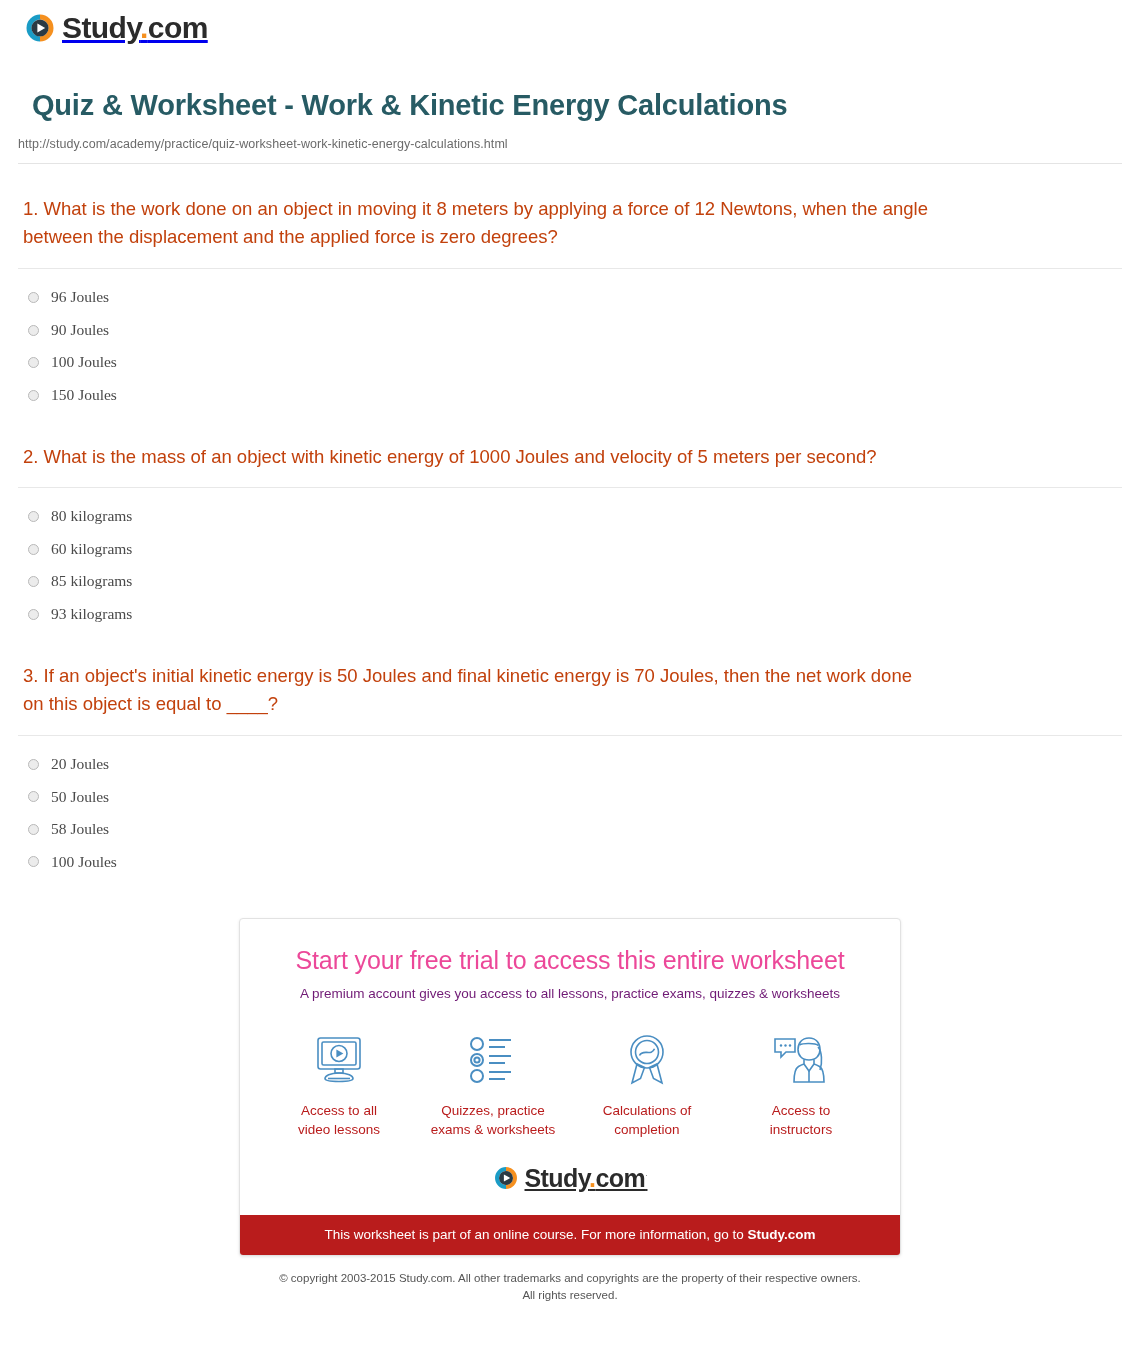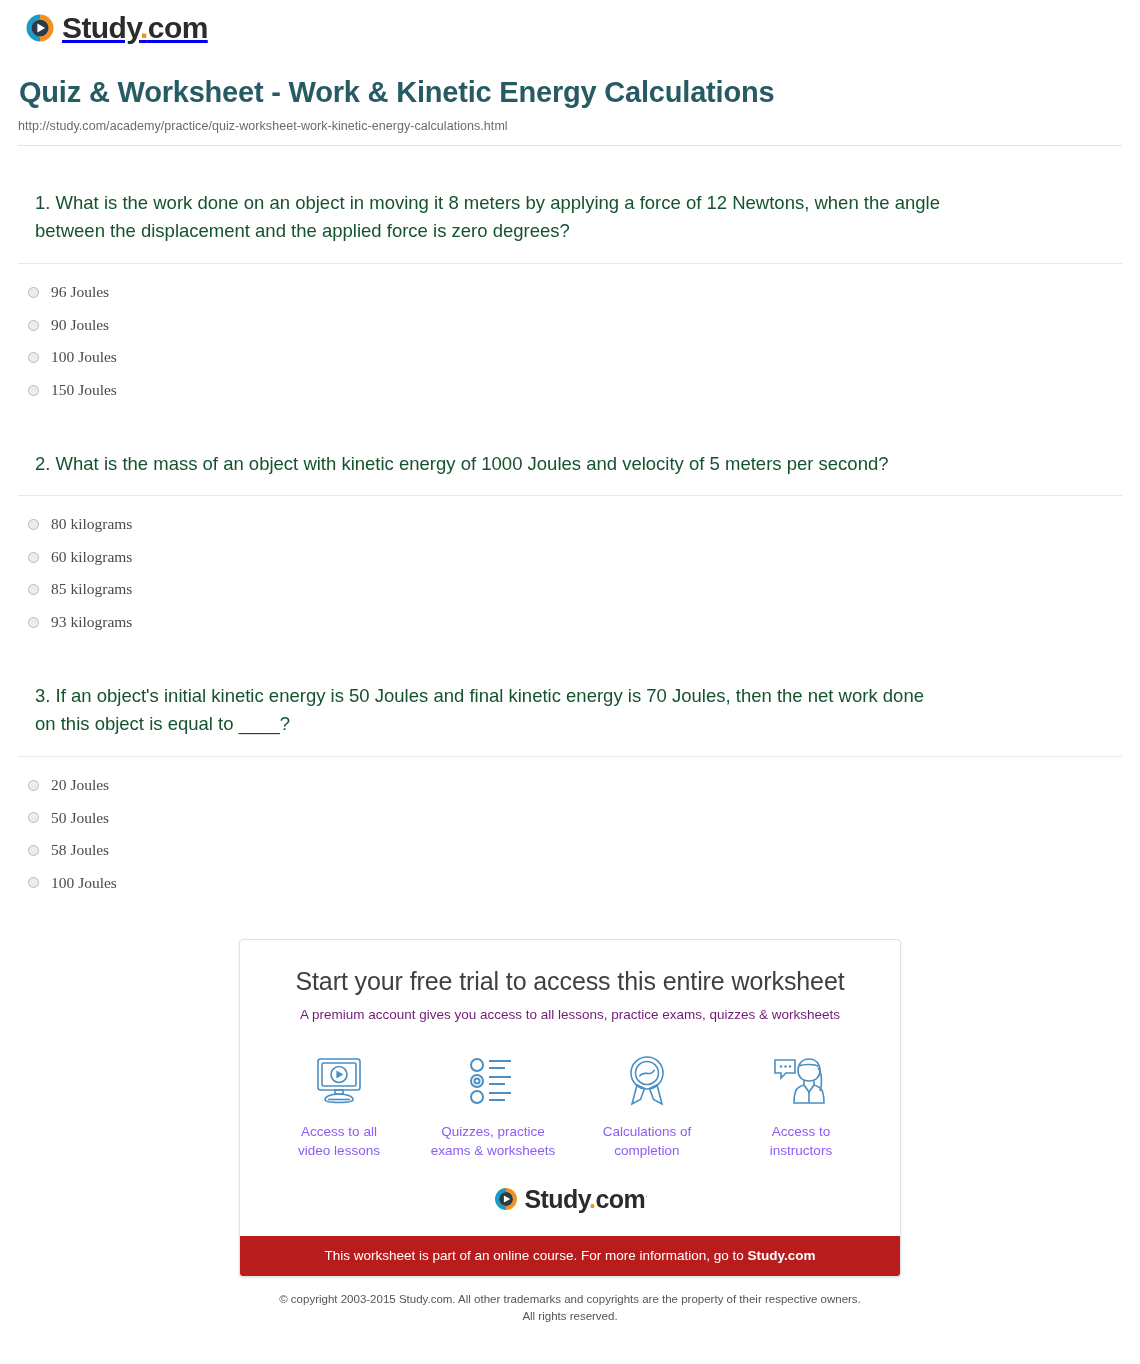--- a/index.html
+++ b/index.html
@@ -46,21 +46,21 @@
     vertical-align: super;
     color: #8a8a8a;
     font-weight: 400;
   }
 
   
   .title-block {
     padding: 26px 18px 0 18px;
   }
   .page-title {
-    margin: 1px;
+    margin: 14px;
     font-size: 29px;
     font-weight: 700;
     color: #275b64;
     letter-spacing: -0.2px;
     line-height: 1.2;
   }
   .page-url {
     margin: 9px 0 0 0;
     font-size: 12.5px;
     color: #6b6b6b;
@@ -75,23 +75,23 @@
   }
 
   
   .quiz {
     padding: 0 18px;
   }
   .question-block { padding-top: 26px; }
   .question-text {
     font-size: 18.5px;
     line-height: 1.55;
-    color: #14532d;
+    color: #c2410c;
     font-weight: 400;
-    margin: 17px;
+    margin: 5px;
     max-width: 910px;
   }
   .question-rule {
     height: 1px;
     background: #e8e8e8;
     margin: 16px 0 0 0;
   }
   .options {
     list-style: none;
     margin: 0;
@@ -134,21 +134,21 @@
     overflow: hidden;
   }
   .promo-head {
     padding: 26px 24px 0 24px;
     text-align: center;
   }
   .promo-title {
     margin: 0;
     font-size: 25px;
     font-weight: 400;
-    color: #404040;
+    color: #ec4899;
     line-height: 1.2;
     letter-spacing: -0.1px;
   }
   .promo-sub {
     margin: 10px 0 0 0;
     font-size: 13.5px;
     color: #701a75;
     line-height: 1.3;
   }
   .features {
@@ -164,30 +164,30 @@
   .feature-icon {
     height: 62px;
     display: flex;
     align-items: center;
     justify-content: center;
   }
   .feature-icon svg { display: block; }
   .feature-label {
     margin: 10px 0 0 0;
     font-size: 13.5px;
-    color: #8b5cf6;
+    color: #b91c1c;
     line-height: 1.42;
   }
   .promo-logo-row {
     display: flex;
     justify-content: center;
     padding: 26px 0 24px 0;
   }
   .promo-logo-row .logo-mark { width: 26px; height: 26px; flex: 0 0 26px; }
-  .promo-logo-row .logo-word { font-size: 25px; }
+  .promo-logo-row .logo-word { font-size: 25px; text-decoration: underline; }
   .promo-bar {
     background: #b91c1c;
     color: #ffffff;
     text-align: center;
     font-size: 13.5px;
     padding: 12px 10px;
     line-height: 1.2;
   }
   .promo-bar b { font-weight: 700; }
 

